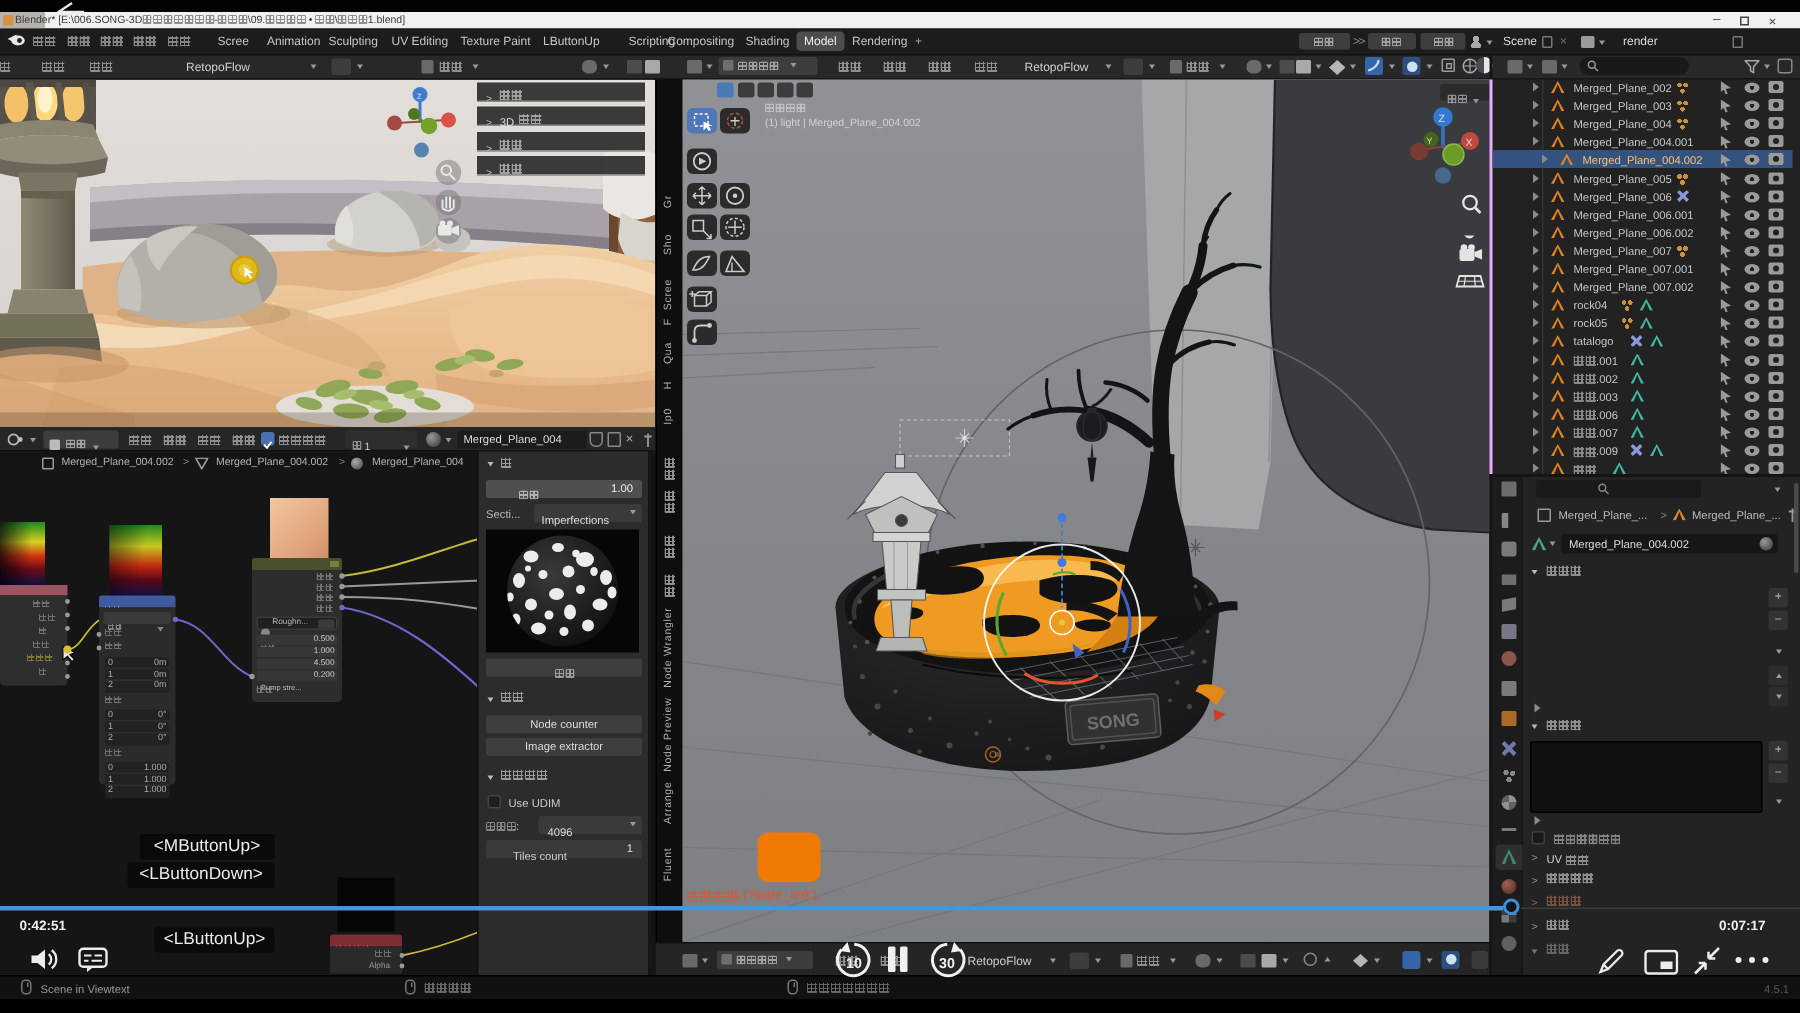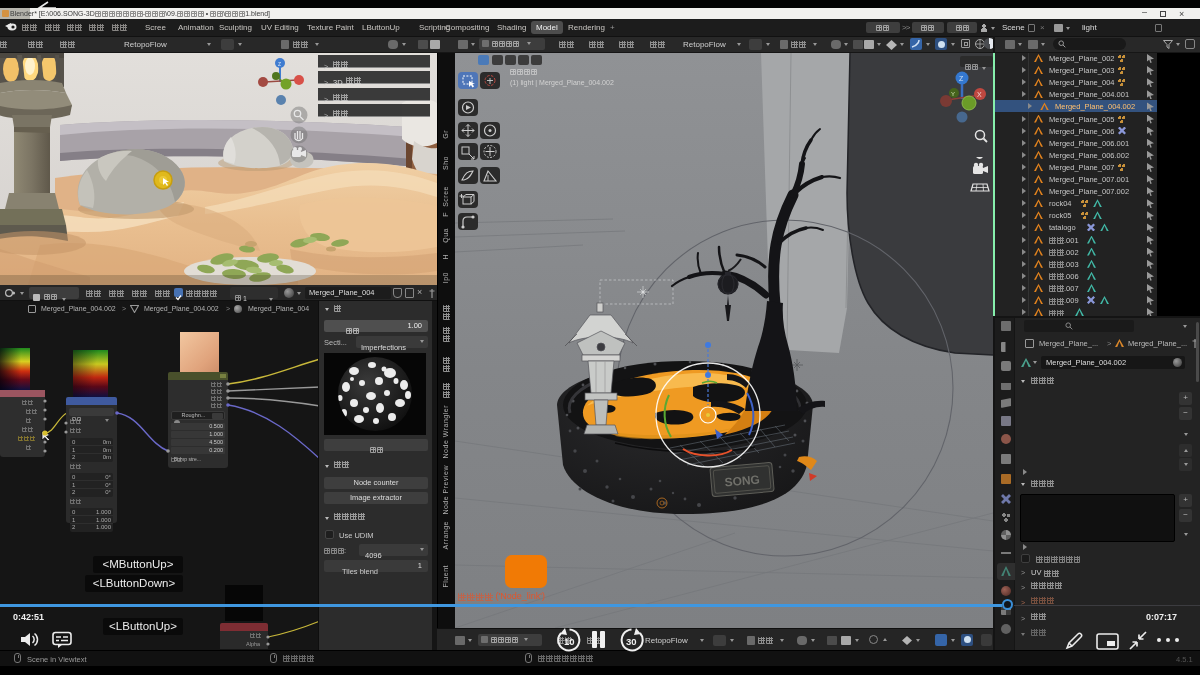--- a/index.html
+++ b/index.html
@@ -105,21 +105,21 @@
         <b></b>
         <b></b>
       </span></span>
   <span class="a" style="left:980px;top:5px;width:8px;height:8px;background:radial-gradient(circle 2px at 50% 25%,#aaa 99%,transparent),radial-gradient(ellipse 3.5px 2.5px at 50% 80%,#aaa 99%,transparent)"></span>
     <span class="cd a" style="left:991px;top:8px"></span>
   <span class="a" style="left:1002px;top:4px;color:#ddd">Scene</span>
   <span class="a" style="left:1028px;top:5px;width:7px;height:8px;border:1px solid #777;border-radius:1px"></span>
     <span class="a" style="left:1040px;top:4px;color:#777;font-size:8px">×</span>
   <span class="a" style="left:1054px;top:5px;width:9px;height:8px;background:#999;border-radius:1px"></span>
     <span class="cd a" style="left:1066px;top:8px"></span>
-  <span class="a" style="left:1082px;top:4px;color:#ddd">light</span>
+  <span class="a" style="left:1082px;top:4px;color:#ddd">render</span>
   <span class="a" style="left:1155px;top:5px;width:7px;height:8px;border:1px solid #777;border-radius:1px"></span>
 </div>
 
 <div class="a" style="left:0;top:36px;width:1200px;height:17px;background:#282828;border-top:1px solid #111;border-bottom:1px solid #161616"></div>
 <style>
 .cd{display:inline-block;width:0;height:0;border-left:2.5px solid transparent;border-right:2.5px solid transparent;border-top:3.5px solid #989898}
 .cu{display:inline-block;width:0;height:0;border-left:2.5px solid transparent;border-right:2.5px solid transparent;border-bottom:3.5px solid #989898}
 .ib{display:inline-block;background:#3d3d3d;border-radius:2px}
 .hicon{position:absolute;top:4px;width:10px;height:9px;background:#7a7a7a;border-radius:1px;opacity:.8}
 </style>
@@ -687,21 +687,21 @@
         <b></b>
       </span>
   <div class="a" style="left:6px;top:229px;width:9px;height:9px;background:#1e1e1e;border:1px solid #444;border-radius:2px"></div>
   <div class="a" style="left:20px;top:230px;color:#ccc;font-size:7.5px">Use UDIM</div>
   <div class="a" style="left:5px;top:245px;color:#bbb;font-size:7.5px"><span class="zh" style="--s:6px;color:#bbb">
           <b></b>
           <b></b>
           <b></b>
         </span>:</div>
   <div class="a" style="left:40px;top:243px;width:69px;height:12px;background:#3a3a3a;border-radius:2px"><span style="color:#ddd;font-size:7.5px;margin-left:6px;line-height:12px">4096</span><span class="cd a" style="right:4px;top:4px;position:absolute"></span></div>
-  <div class="a" style="left:5px;top:259px;width:104px;height:12px;background:#3a3a3a;border-radius:2px"><span style="color:#ccc;font-size:7.5px;margin-left:18px;line-height:12px">Tiles blend</span><span style="float:right;color:#ddd;font-size:7.5px;margin:0 6px 0 0;line-height:12px">1</span></div>
+  <div class="a" style="left:5px;top:259px;width:104px;height:12px;background:#3a3a3a;border-radius:2px"><span style="color:#ccc;font-size:7.5px;margin-left:18px;line-height:12px">Tiles count</span><span style="float:right;color:#ddd;font-size:7.5px;margin:0 6px 0 0;line-height:12px">1</span></div>
  </div>
 </div>
 
 <div class="a" id="cvp" style="left:455px;top:53px;width:538px;height:575px;background:#87898c;overflow:hidden">
 <svg width="538" height="575" viewBox="0 0 538 575">
 <defs>
 <linearGradient id="vbg" x1="0" y1="0" x2="0" y2="1">
           <stop offset="0" stop-color="#909295"></stop>
           <stop offset="0.55" stop-color="#848689"></stop>
           <stop offset="1" stop-color="#7e8083"></stop>
@@ -1028,21 +1028,21 @@
 .otri{position:absolute;left:39px;top:2px;width:9px;height:8px;background:#e0821e;clip-path:polygon(50% 0,100% 100%,78% 100%,50% 28%,22% 100%,0 100%)}
 .onm{position:absolute;left:54px;top:2px;font-size:7.5px;color:#c6c6c6;white-space:nowrap}
 .gx{position:absolute;top:2px;width:9px;height:9px;background:radial-gradient(circle 1.6px at 30% 30%,#c8913a 99%,transparent),radial-gradient(circle 1.6px at 75% 30%,#c8913a 99%,transparent),radial-gradient(circle 1.6px at 52% 75%,#c8913a 99%,transparent)}
 .wx{position:absolute;top:2px;width:8px;height:8px;background:#8a97d8;clip-path:polygon(20% 0,50% 30%,80% 0,100% 20%,70% 50%,100% 80%,80% 100%,50% 70%,20% 100%,0 80%,30% 50%,0 20%)}
 .tt{position:absolute;top:2px;width:9px;height:8px;background:#41b8a6;clip-path:polygon(50% 0,100% 100%,78% 100%,50% 28%,22% 100%,0 100%)}
 .op{position:absolute;left:152px;top:2px;width:7px;height:9px;background:#9a9a9a;clip-path:polygon(0 0,100% 52%,50% 60%,68% 95%,48% 100%,32% 64%,0 82%)}
 .oe{position:absolute;left:168px;top:3px;width:10px;height:7px;border-radius:50%;background:radial-gradient(circle 1.5px at 50% 50%,#222 99%,#9a9a9a)}
 .oc{position:absolute;left:184px;top:2px;width:10px;height:8px;background:#9a9a9a;border-radius:1.5px}
 .oc:after{content:"";position:absolute;left:3px;top:2px;width:4px;height:4px;border-radius:50%;background:#222}
 </style>
-<div class="a" id="outl" style="left:993px;top:53px;width:164px;height:263px;background:#222222;border-left:2px solid #86efac;overflow:hidden">
+<div class="a" id="outl" style="left:993px;top:53px;width:207px;height:263px;background:#222222;border-left:2px solid #f0abfc;overflow:hidden">
 <div class="a" style="left:33px;top:0;width:1px;height:263px;background:#333"></div>
 <div class="a" style="left:0;top:47.4px;width:200px;height:12px;background:#33527e"></div>
 <div class="orow" style="top:-1px">
       <i class="exp"></i>
       <i class="otri"></i>
       <span class="onm">Merged_Plane_002</span>
       <i class="gx" style="left:122px"></i>
       <i class="op"></i>
       <i class="oe"></i>
       <i class="oc"></i>

